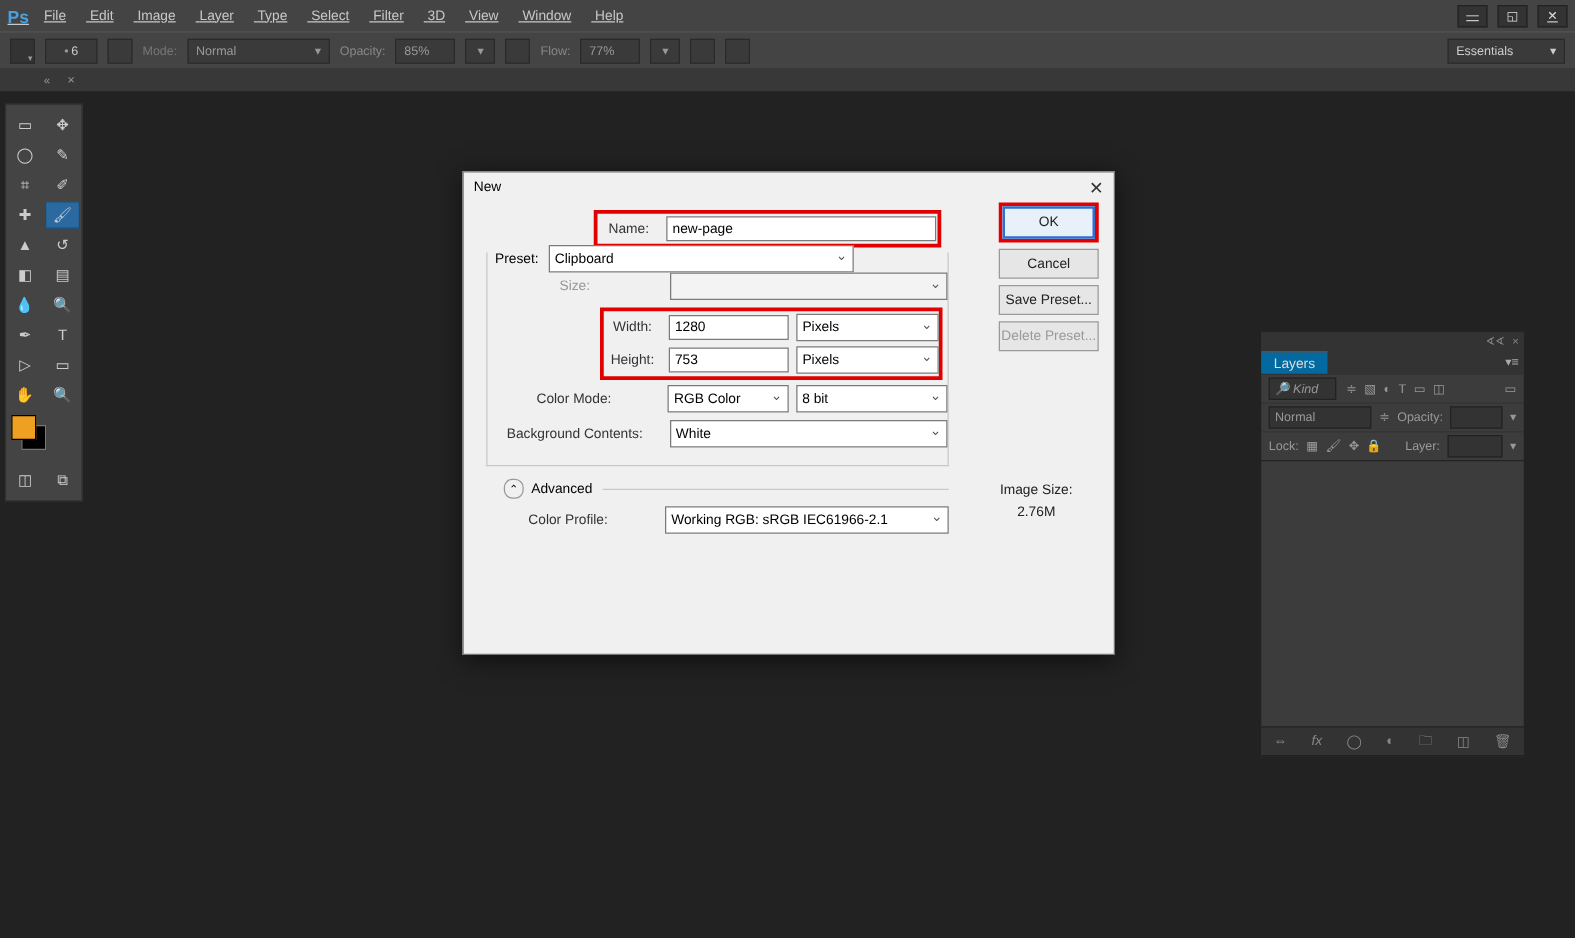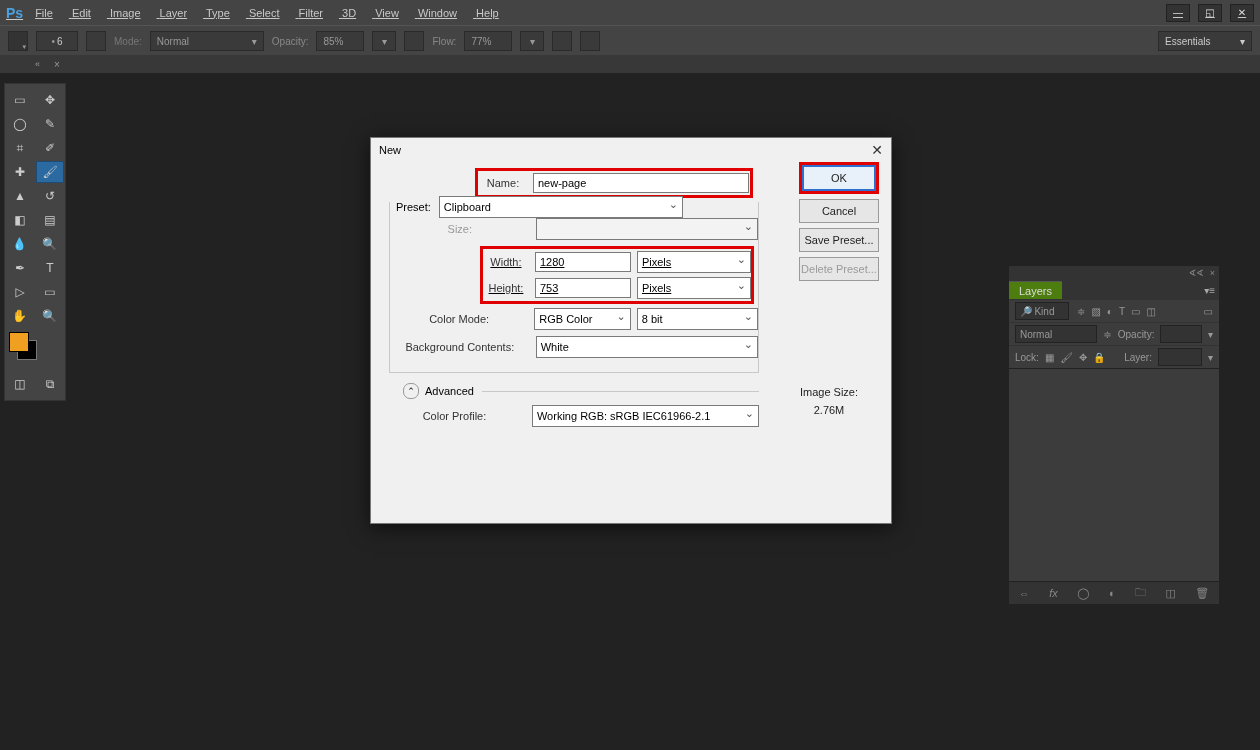--- a/index.html
+++ b/index.html
@@ -47,21 +47,21 @@
 .fieldset{border:1px solid #c8c8c8;border-top:none;margin-left:6px;margin-right:120px;padding:4px 0 8px;}
 .fieldset .top{display:flex;align-items:center;margin-top:-10px;}
 .fieldset .top .lab{background:#f0f0f0;padding:0 4px;margin-left:2px;}
 .adv-row{display:flex;align-items:center;margin:10px 0 6px 20px;}
 .adv-row .chev{width:14px;height:14px;border:1px solid #999;border-radius:7px;font-size:9px;display:flex;align-items:center;justify-content:center;margin-right:6px;}
 .img-size{position:absolute;right:22px;top:248px;width:80px;text-align:center;color:#222;font-size:11px;}
 
 .panel{position:absolute;right:40px;top:210px;width:210px;height:338px;background:#3c3c3c;border:1px solid #222;}
 .panel-hdr{height:14px;background:#333;display:flex;align-items:center;justify-content:flex-end;padding:0 4px;color:#888;font-size:9px;gap:6px;}
 .panel-tab{height:20px;background:#333;display:flex;align-items:center;}
-.panel-tab .tab{background:#4d7c0f;padding:3px 10px 2px;border-top:1px solid #555;font-size:11px;color:#ddd;}
+.panel-tab .tab{background:#0369a1;padding:3px 10px 2px;border-top:1px solid #555;font-size:11px;color:#ddd;}
 .panel-tab .menu{margin-left:auto;margin-right:4px;color:#aaa;font-size:10px;}
 .panel-row{height:22px;display:flex;align-items:center;padding:0 6px;border-bottom:1px solid #333;color:#999;font-size:10px;gap:6px;}
 .panel-row .box{height:16px;background:#333;border:1px solid #222;padding:0 4px;display:flex;align-items:center;}
 .panel-body{flex:1;}
 .panel-foot{position:absolute;bottom:0;left:0;right:0;height:22px;background:#333;display:flex;align-items:center;justify-content:space-around;color:#888;font-size:11px;border-top:1px solid #222;}
 .panel-foot span{cursor:default;}
 .sm-icon{font-size:10px;color:#888;}
 </style>
 </head>
 <body>
@@ -201,21 +201,21 @@
               <span>Clipboard</span>
             </div>
         </div>
         <div class="fldrow">
           <label style="color:#999;">Size:</label>
           <div class="dlg-sel" style="width:206px;background:#f3f3f3;">
               <span></span>
             </div>
         </div>
 
-        <div class="hl-red-wrap" style="margin:2px 4px 4px 90px;padding:2px 0;text-decoration:underline;">
+        <div class="hl-red-wrap" style="margin:2px 4px 4px 90px;padding:2px 0;">
           <div class="fldrow" style="margin-bottom:4px;">
             <label style="width:52px;">Width:</label>
             <input class="dlg-input" style="width: 86px;" value="1280">
             <div class="dlg-sel" style="width:102px;margin-left:6px;">
                 <span>Pixels</span>
               </div>
           </div>
           <div class="fldrow" style="margin-bottom:0;">
             <label style="width:52px;">Height:</label>
             <input class="dlg-input" style="width: 86px;" value="753">
@@ -276,21 +276,21 @@
   <div class="panel">
     <div class="panel-hdr">
       <span>∢∢</span>
       <span>×</span>
     </div>
     <div class="panel-tab">
       <div class="tab">Layers</div>
       <div class="menu">▾≡</div>
     </div>
     <div class="panel-row">
-      <div class="box" style="width:44px;">🔎 <span style="margin-left:2px;">Kind</span></div>
+      <div class="box" style="width:44px;">🔎 <span style="margin-left:2px;font-style:italic;">Kind</span></div>
       <span style="margin-left:2px;">≑</span>
       <span>▧</span>
       <span>◐</span>
       <span>T</span>
       <span>▭</span>
       <span>◫</span>
       <span style="margin-left:auto;">▭</span>
     </div>
     <div class="panel-row">
       <div class="box" style="width:78px;">

